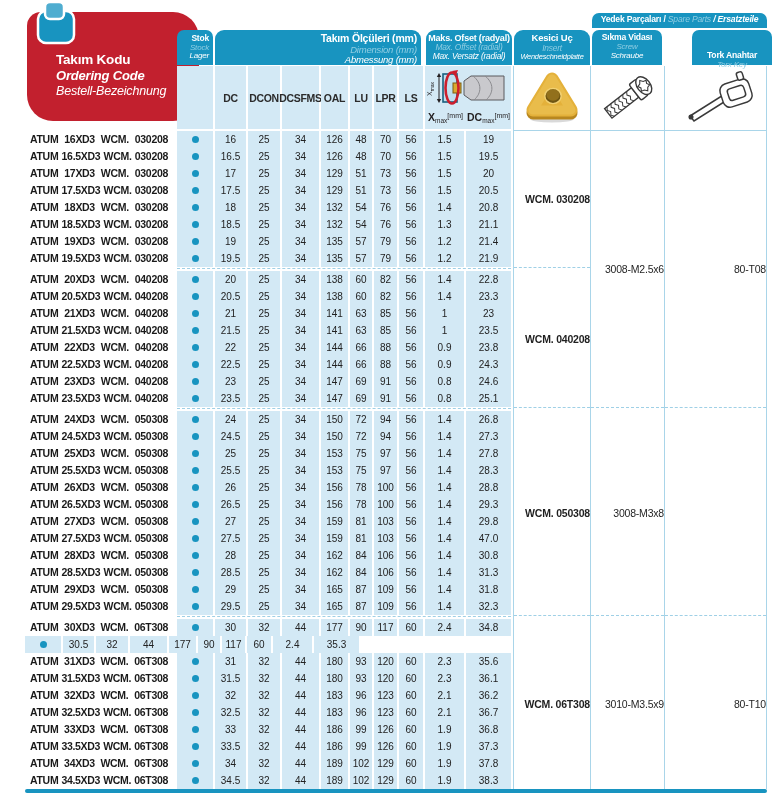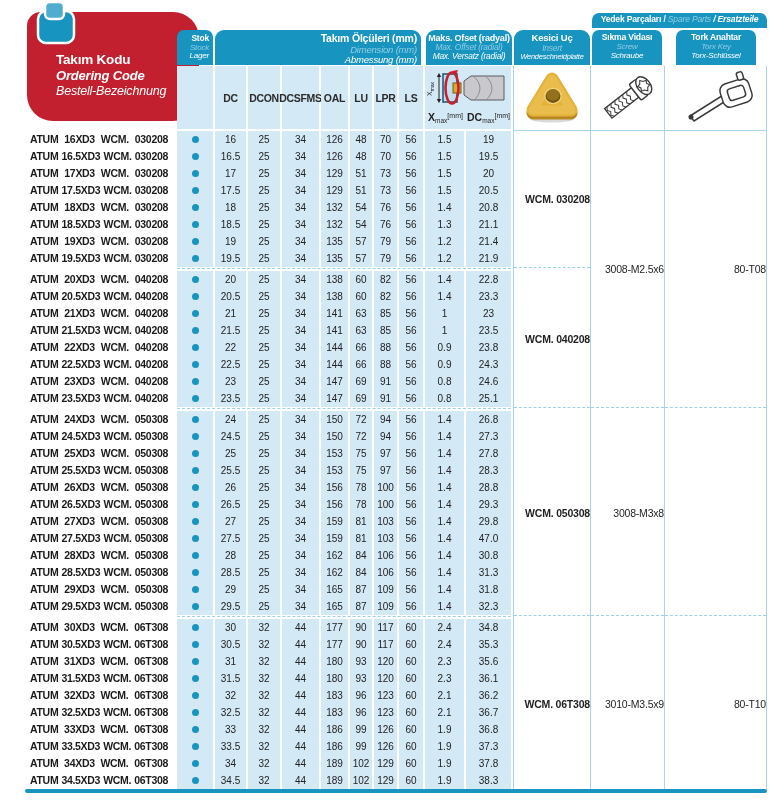--- a/index.html
+++ b/index.html
@@ -33,21 +33,21 @@
   #band-insert{left:514px;top:30px;width:76px;height:35px;font-size:8.4px;padding-top:3px;box-sizing:border-box;}
   #band-insert .l1{font-size:9.5px;}
   #band-insert .l3{font-size:7.4px;}
   #band-spare{left:592px;top:13px;width:175px;height:15px;font-size:8.6px;border-radius:7px 7px 0 0;
               padding-top:2px;box-sizing:border-box;}
   #band-spare .sp-tr{font-weight:bold;}
   #band-spare .sp-en{font-style:italic;color:#8fcde2;}
   #band-spare .sp-de{font-weight:bold;font-style:italic;}
   #band-screw{left:592px;top:30px;width:70px;height:35px;font-size:8px;padding-top:3px;box-sizing:border-box;border-radius:7px 7px 0 0;}
   #band-screw .l1{font-size:8.6px;}
-  #band-torx{left:676px;top:30px;width:80px;height:35px;font-size:8px;padding-top:3px;box-sizing:border-box;border-radius:7px 7px 0 0;}
+  #band-torx{left:692px;top:30px;width:80px;height:35px;font-size:8px;padding-top:21px;box-sizing:border-box;border-radius:7px 7px 0 0;}
   #band-torx .l1{font-size:8.6px;}
 
   
   #subheader{position:absolute;left:25px;top:66px;height:63px;display:flex;}
   .strip{background:#d3e9f5;height:63px;margin-right:2px;display:flex;align-items:center;
          justify-content:center;box-sizing:border-box;}
   .strip.white{background:transparent;}
   .dimlbl{font-size:10.5px;font-weight:bold;color:#2b2b2b;letter-spacing:-0.3px;}
   .w-code{width:150px;} .w-stock{width:36px;} .w-dc{width:31px;} .w-dcon{width:32px;}
   .w-dcsfms{width:37px;} .w-oal{width:27px;} .w-lu{width:22px;} .w-lpr{width:23px;}
@@ -558,21 +558,20 @@
         <div class="cell w-dcon">32</div>
         <div class="cell w-dcsfms">44</div>
         <div class="cell w-oal">177</div>
         <div class="cell w-lu">90</div>
         <div class="cell w-lpr">117</div>
         <div class="cell w-ls">60</div>
         <div class="cell w-xmax">2.4</div>
         <div class="cell w-dcmax">34.8</div>
       </div>
       <div class="row">
-        <div class="cell code w-code">ATUM 30.5XD3 WCM. 06T308</div>
         <div class="cell w-stock"><span class="dot"></span></div>
         <div class="cell w-dc">30.5</div>
         <div class="cell w-dcon">32</div>
         <div class="cell w-dcsfms">44</div>
         <div class="cell w-oal">177</div>
         <div class="cell w-lu">90</div>
         <div class="cell w-lpr">117</div>
         <div class="cell w-ls">60</div>
         <div class="cell w-xmax">2.4</div>
         <div class="cell w-dcmax">35.3</div>

